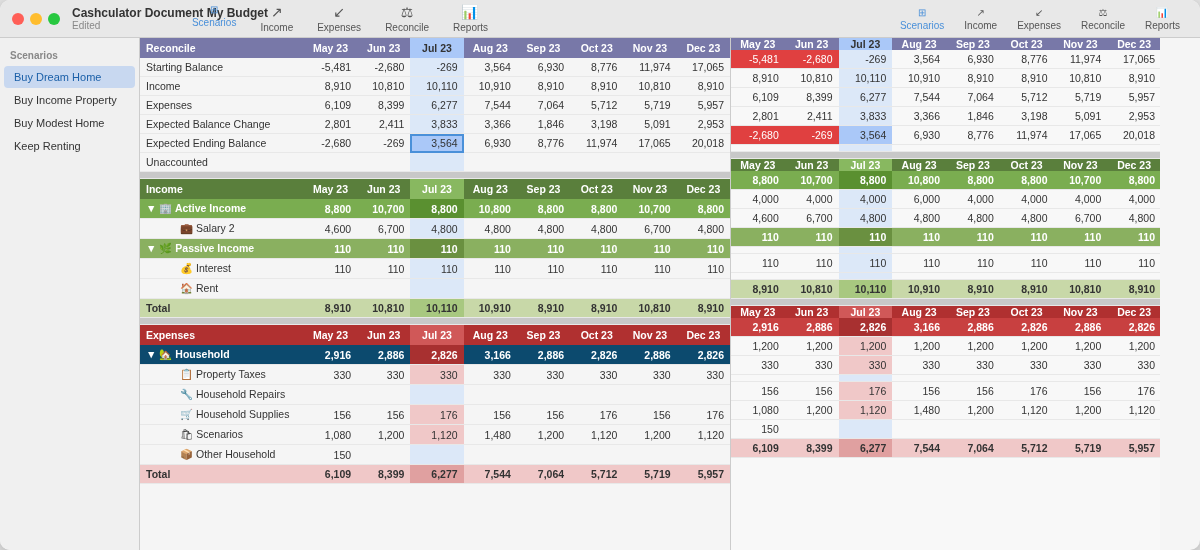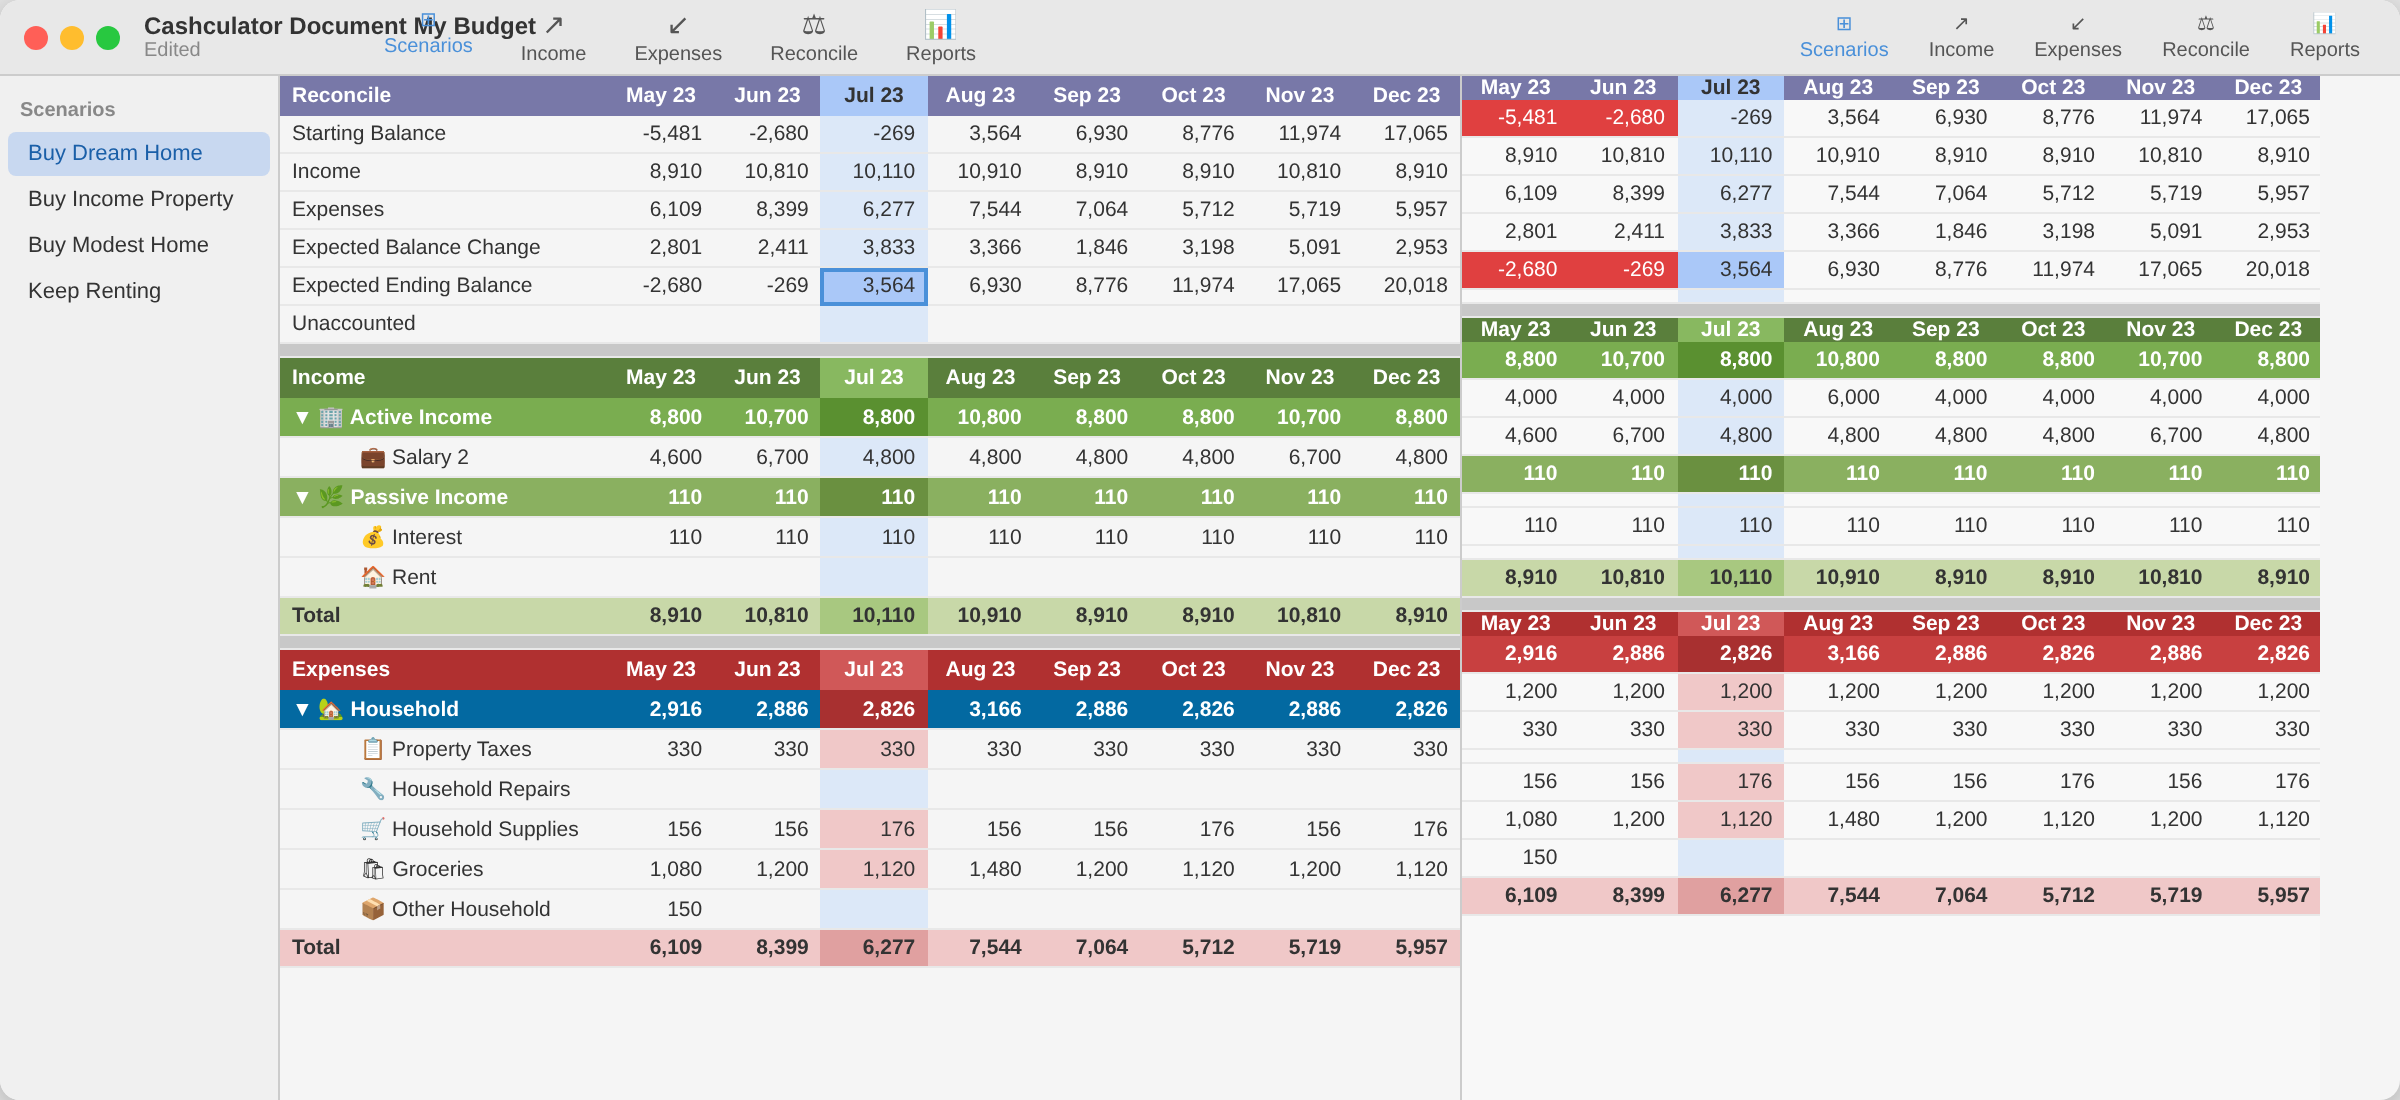--- a/index.html
+++ b/index.html
@@ -383,21 +383,21 @@
             <th class="num-col" style="background:#b03030;color:white;">Jun 23</th>
             <th class="num-col" style="background:#d05858;color:white;">Jul 23</th>
             <th class="num-col" style="background:#b03030;color:white;">Aug 23</th>
             <th class="num-col" style="background:#b03030;color:white;">Sep 23</th>
             <th class="num-col" style="background:#b03030;color:white;">Oct 23</th>
             <th class="num-col" style="background:#b03030;color:white;">Nov 23</th>
             <th class="num-col" style="background:#b03030;color:white;">Dec 23</th>
           </tr>
         </thead>
         <tbody>
-          <tr style="background:#0369a1;">
+          <tr style="background:#0c4a6e;">
             <td class="col-first" style="color:white;font-weight:700;">
               <span>▼ </span>🏡 Household
             </td>
             <td class="num-col" style="color:white;font-weight:700;">2,916</td>
             <td class="num-col" style="color:white;font-weight:700;">2,886</td>
             <td class="num-col" style="color:white;font-weight:700;background:#a83030;">2,826</td>
             <td class="num-col" style="color:white;font-weight:700;">3,166</td>
             <td class="num-col" style="color:white;font-weight:700;">2,886</td>
             <td class="num-col" style="color:white;font-weight:700;">2,826</td>
             <td class="num-col" style="color:white;font-weight:700;">2,886</td>
@@ -430,21 +430,21 @@
             <td class="num-col">156</td>
             <td class="num-col">156</td>
             <td class="num-col" style="background:#f0c8c8;">176</td>
             <td class="num-col">156</td>
             <td class="num-col">156</td>
             <td class="num-col">176</td>
             <td class="num-col">156</td>
             <td class="num-col">176</td>
           </tr>
           <tr class="sub-row">
-            <td class="col-first"><span style="padding-left:20px;">🛍 Groceries</span></td>
+            <td class="col-first"><span style="padding-left:20px;">🛍 Scenarios</span></td>
             <td class="num-col">1,080</td>
             <td class="num-col">1,200</td>
             <td class="num-col" style="background:#f0c8c8;">1,120</td>
             <td class="num-col">1,480</td>
             <td class="num-col">1,200</td>
             <td class="num-col">1,120</td>
             <td class="num-col">1,200</td>
             <td class="num-col">1,120</td>
           </tr>
           <tr class="sub-row">

